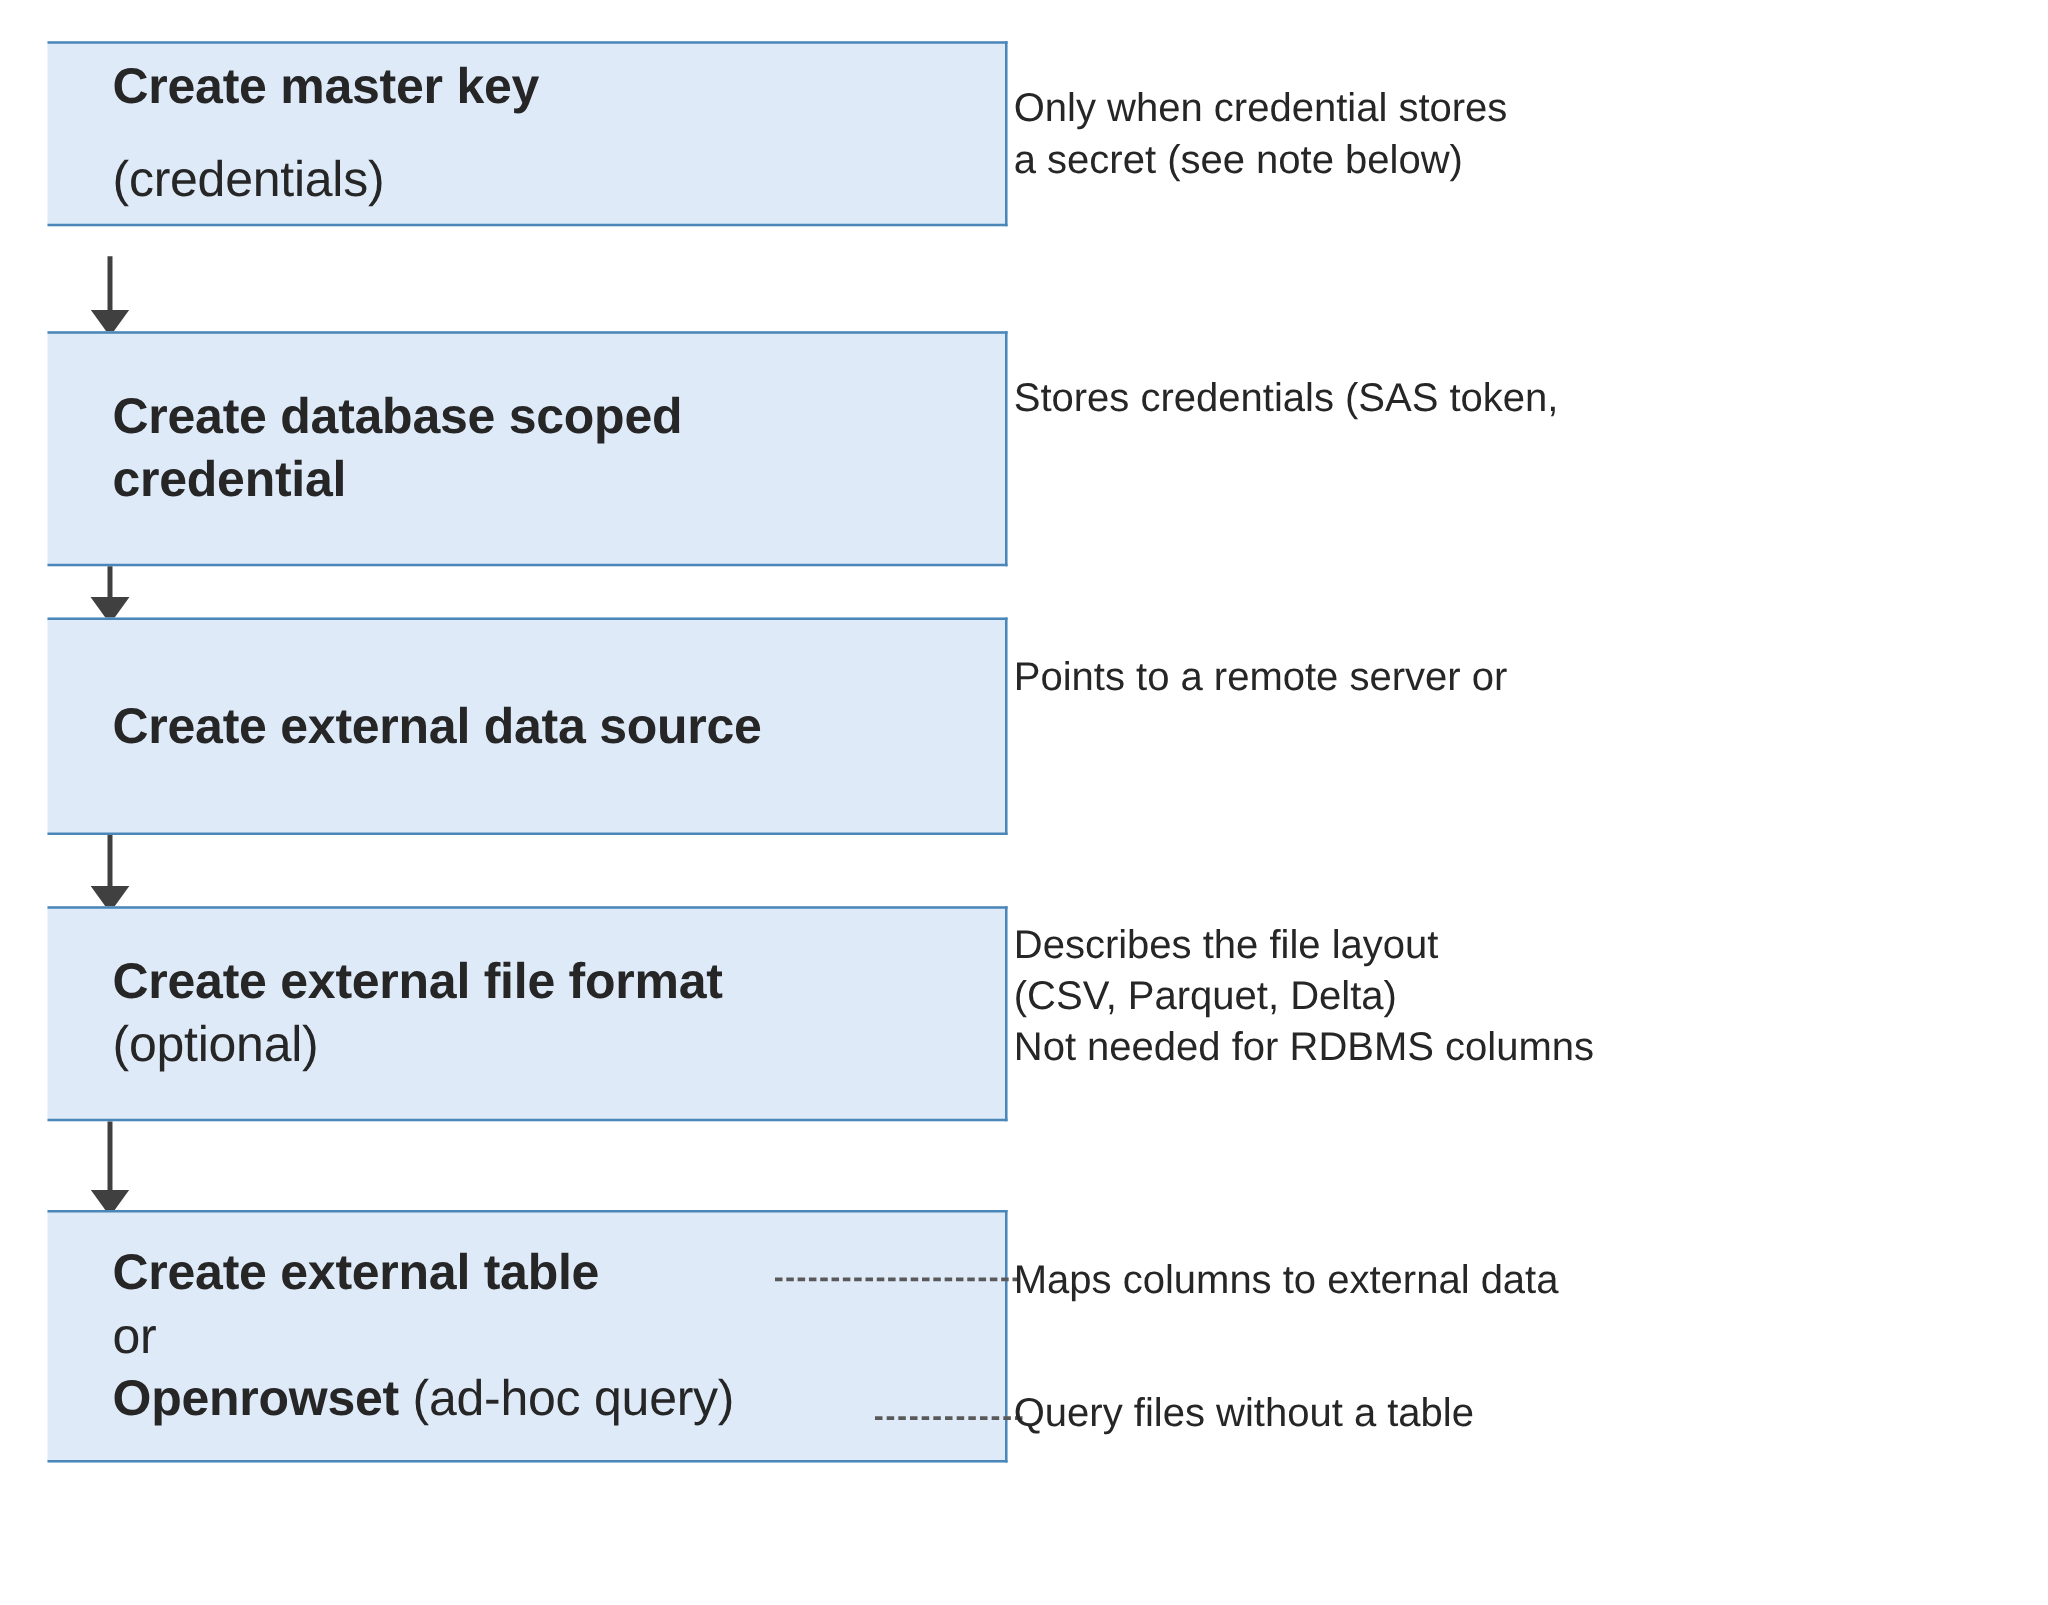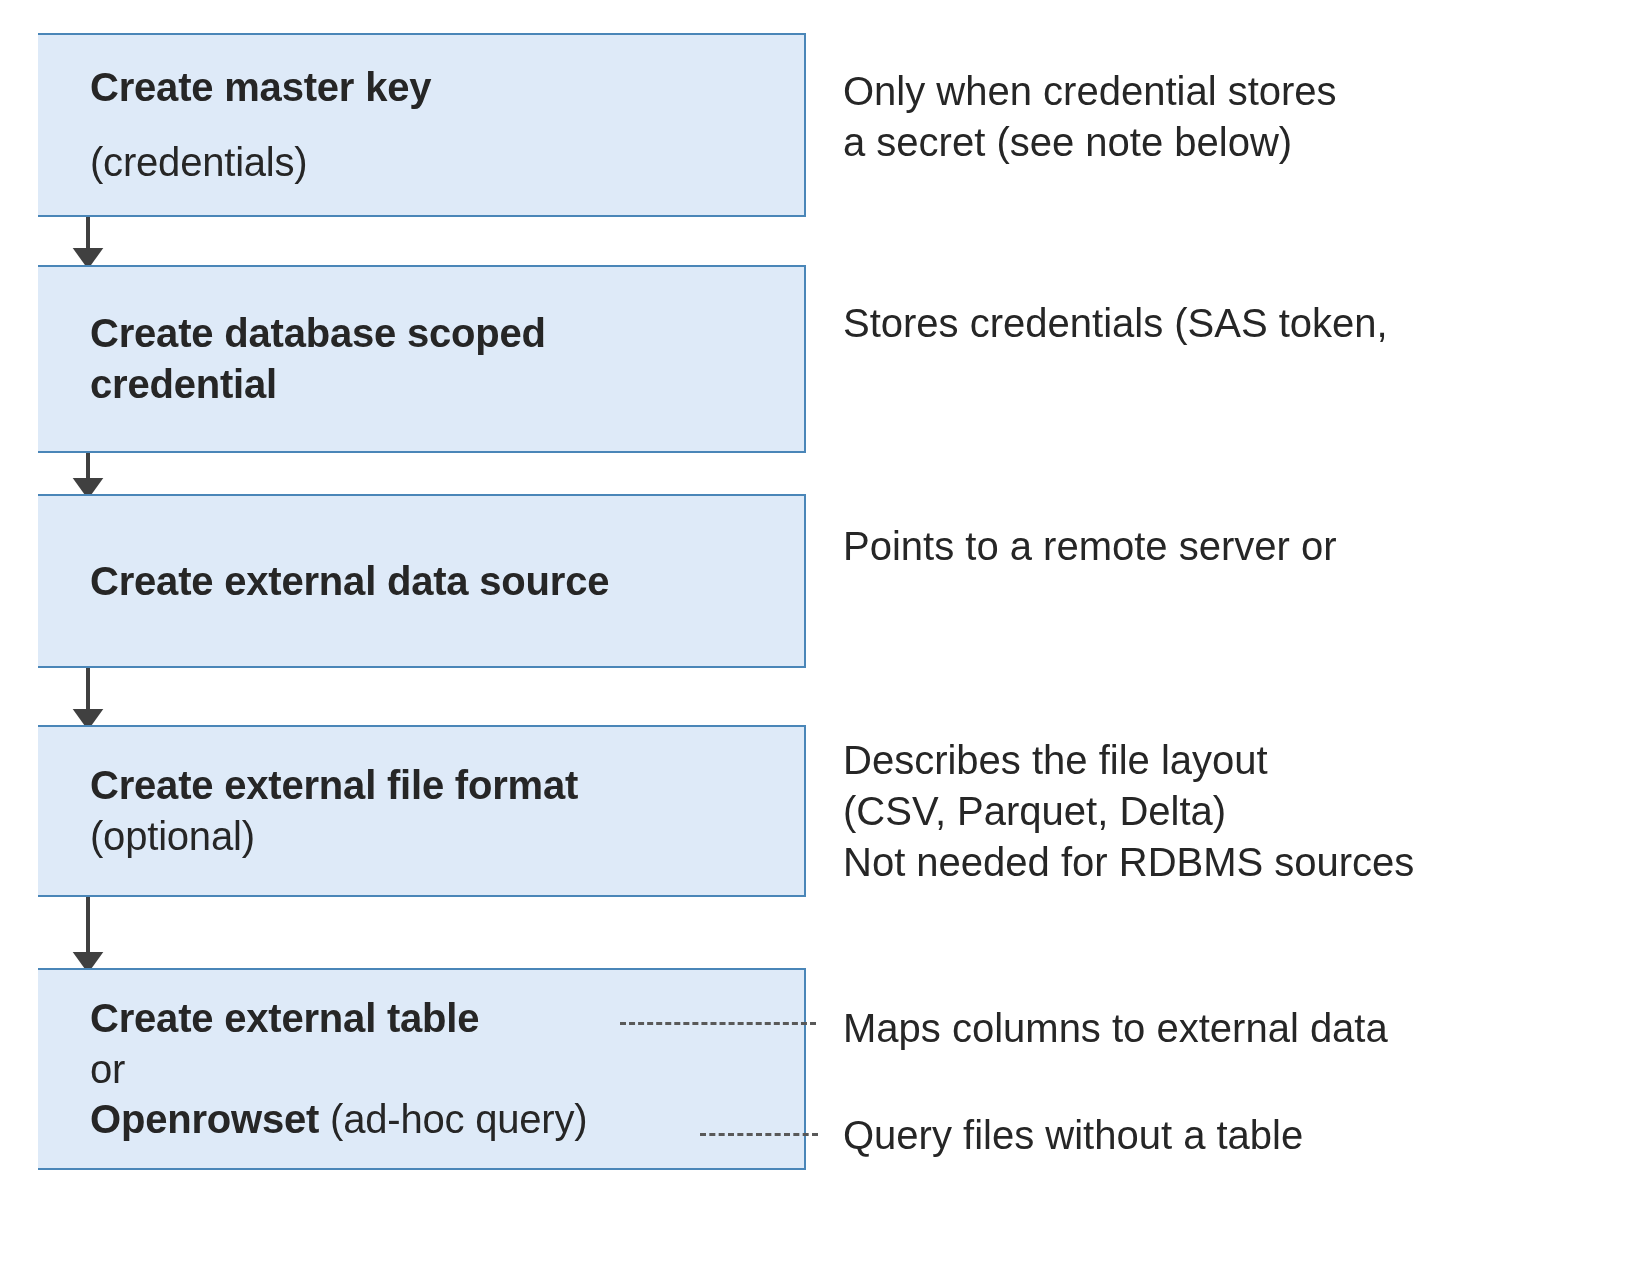--- a/index.html
+++ b/index.html
@@ -43,33 +43,33 @@
   .box-line {
     font-size: 40px;
     line-height: 1.27;
     letter-spacing: -0.2px;
     white-space: nowrap;
   }
   .box-line.strong { font-weight: bold; }
   .box-line.plain  { font-weight: normal; }
 
   
-  #box-master-key       { top: 33px;  height: 184px; gap: 24px; }
+  #box-master-key       { top: 33px;  height: 148px; gap: 24px; }
   #box-scoped-cred      { top: 265px; height: 188px; }
   #box-data-source      { top: 494px; height: 174px; }
   #box-file-format      { top: 725px; height: 172px; }
   #box-external-table   { top: 968px; height: 202px; }
 
   #box-data-source { padding-top: 0; }
 
   
   .note {
     position: absolute;
-    left: 843px;
-    font-size: 40px;
+    left: 811px;
+    font-size: 32px;
     line-height: 1.28;
     font-weight: normal;
     color: #262626;
     white-space: nowrap;
   }
   .note-line { display: block; }
 
   #note-master-key     { top: 66px;  }
   #note-scoped-cred    { top: 298px; }
   #note-data-source    { top: 521px; }
@@ -154,20 +154,20 @@
     <span class="note-line">Stores credentials (SAS token,</span>
   </div>
 
   <div class="note" id="note-data-source">
     <span class="note-line">Points to a remote server or</span>
   </div>
 
   <div class="note" id="note-file-format">
     <span class="note-line">Describes the file layout</span>
     <span class="note-line">(CSV, Parquet, Delta)</span>
-    <span class="note-line">Not needed for RDBMS sources</span>
+    <span class="note-line">Not needed for RDBMS columns</span>
   </div>
 
   <div class="note" id="note-maps-columns">Maps columns to external data</div>
 
   <div class="note" id="note-query-files">Query files without a table</div>
 
 </div>
 
 </body></html>

